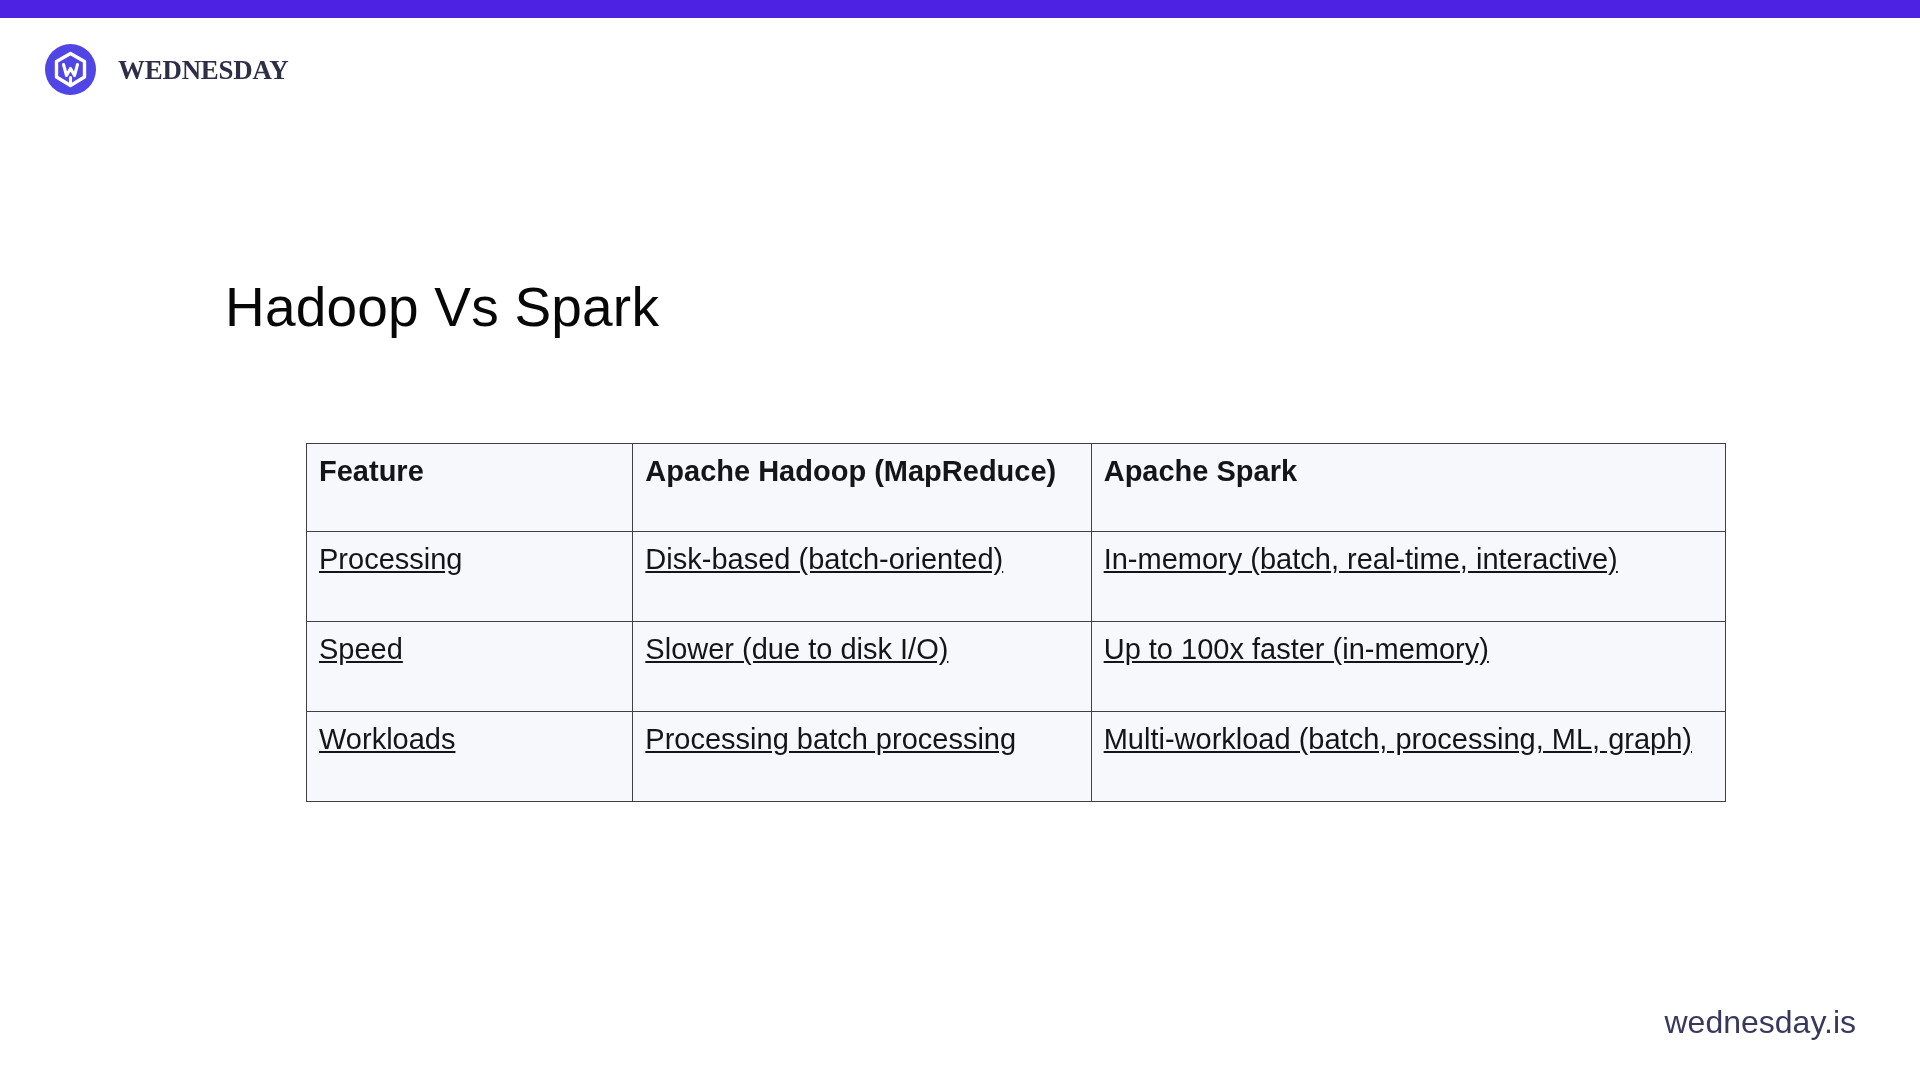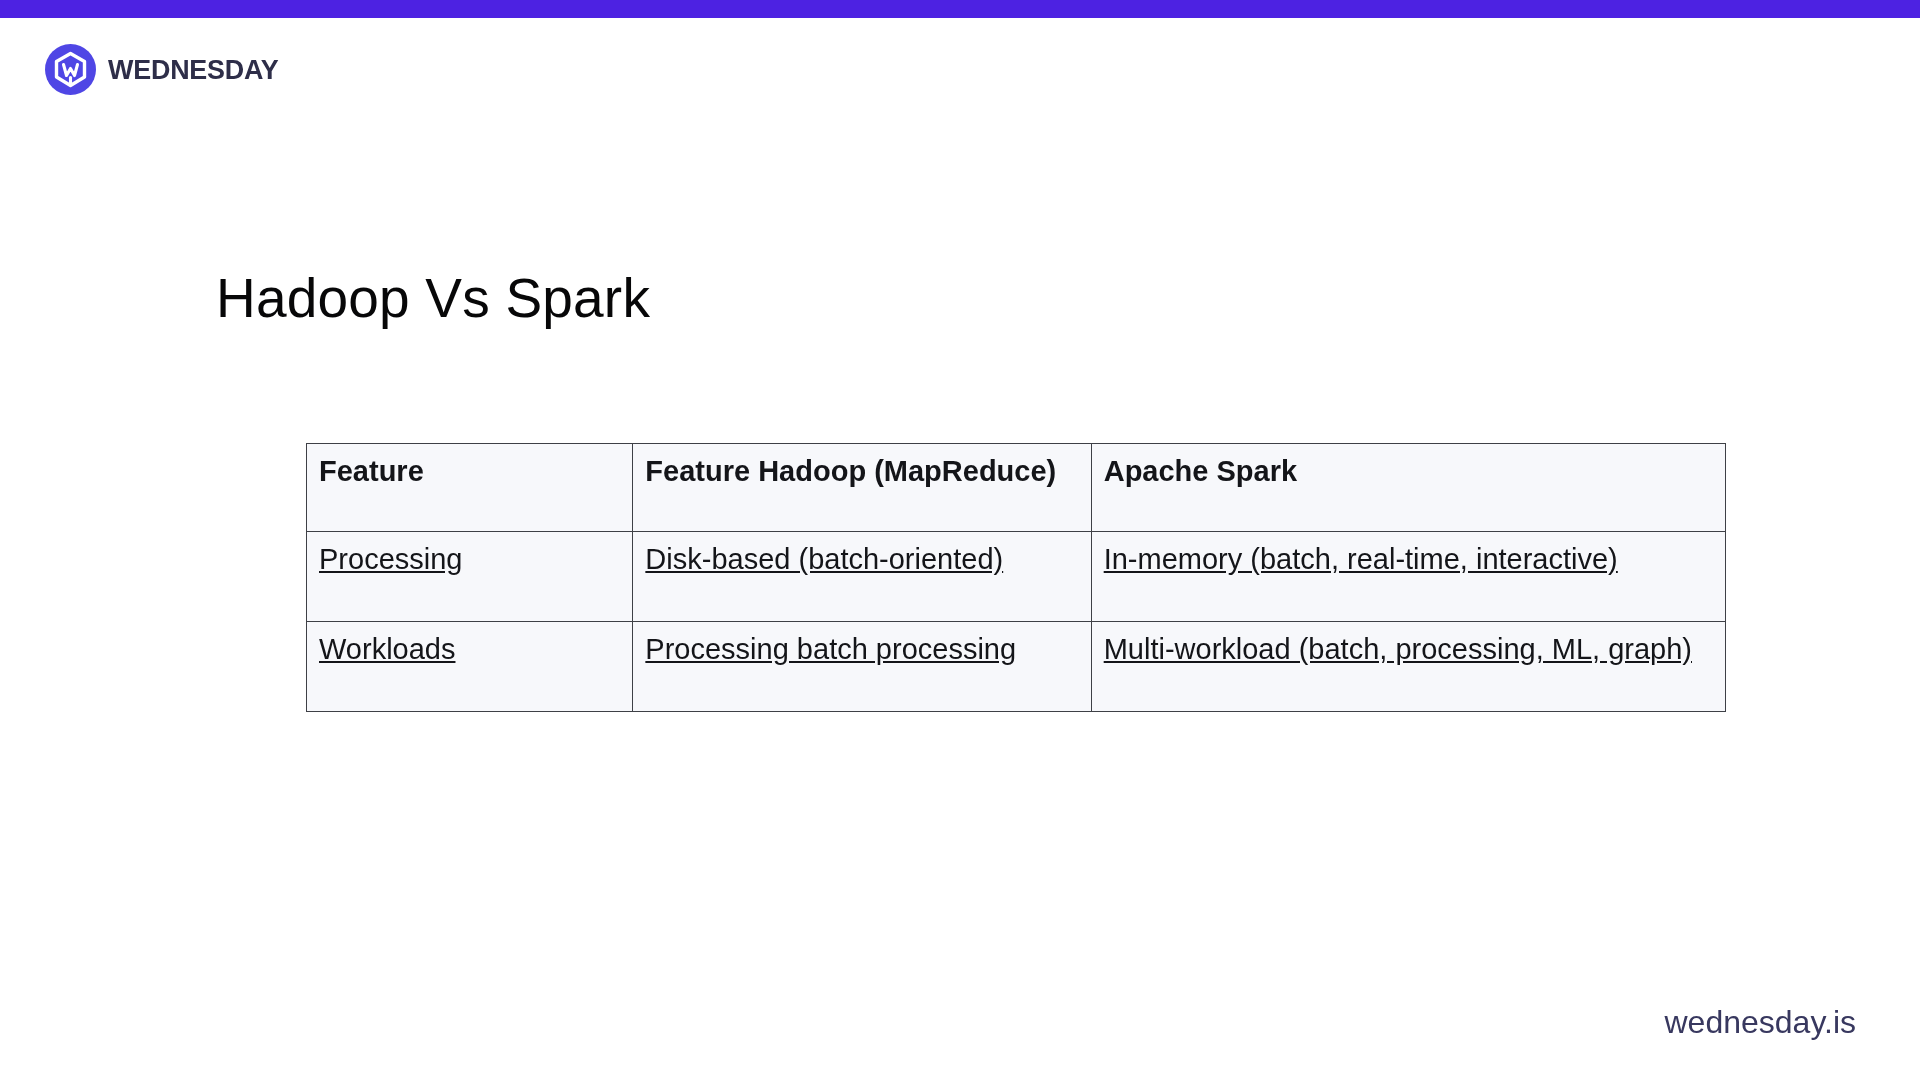--- a/index.html
+++ b/index.html
@@ -21,36 +21,37 @@
     width: 100%;
     height: 18px;
     background: #4D22E2;
   }
   .brand {
     position: absolute;
     top: 44px;
     left: 45px;
     display: flex;
     align-items: center;
-    gap: 12px;
+    gap: 22px;
+    font-family: Liberation Serif, serif;
   }
   .brand-mark { display: block; width: 51px; height: 51px; }
   .brand-name {
     font-size: 28px;
     font-weight: 700;
     letter-spacing: -0.2px;
     color: #2E2E49;
     transform: scaleX(0.96);
     transform-origin: left center;
   }
   .slide-title {
     position: absolute;
     left: 212px;
     top: 262px;
-    margin: 4px;
+    margin: 13px;
     font-size: 55px;
     font-weight: 400;
     color: #070708;
     letter-spacing: 0.2px;
   }
   .table-wrap {
     position: absolute;
     left: 306px;
     top: 443px;
     width: 1420px;
@@ -106,29 +107,34 @@
   <div class="table-wrap">
     <table class="cmp">
       <colgroup>
         <col style="width:23.0%">
         <col style="width:32.3%">
         <col style="width:44.7%">
       </colgroup>
       <thead>
         <tr>
           <th>Feature</th>
-          <th>Feature Hadoop (MapReduce)</th>
+          <th>Apache Hadoop (MapReduce)</th>
           <th>Apache Spark</th>
         </tr>
       </thead>
       <tbody>
         <tr>
           <td>Processing</td>
           <td>Disk-based (batch-oriented)</td>
           <td>In-memory (batch, real-time, interactive)</td>
+        </tr>
+        <tr>
+          <td>Speed</td>
+          <td>Slower (due to disk I/O)</td>
+          <td>Up to 100x faster (in-memory)</td>
         </tr>
         <tr>
           <td>Workloads</td>
           <td>Processing batch processing</td>
           <td>Multi-workload (batch, processing, ML, graph)</td>
         </tr>
       </tbody>
     </table>
   </div>
 

